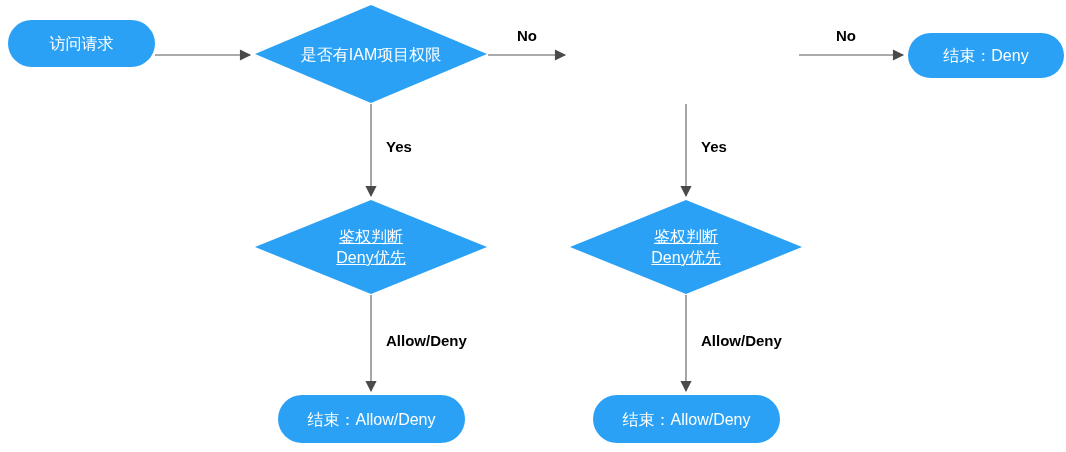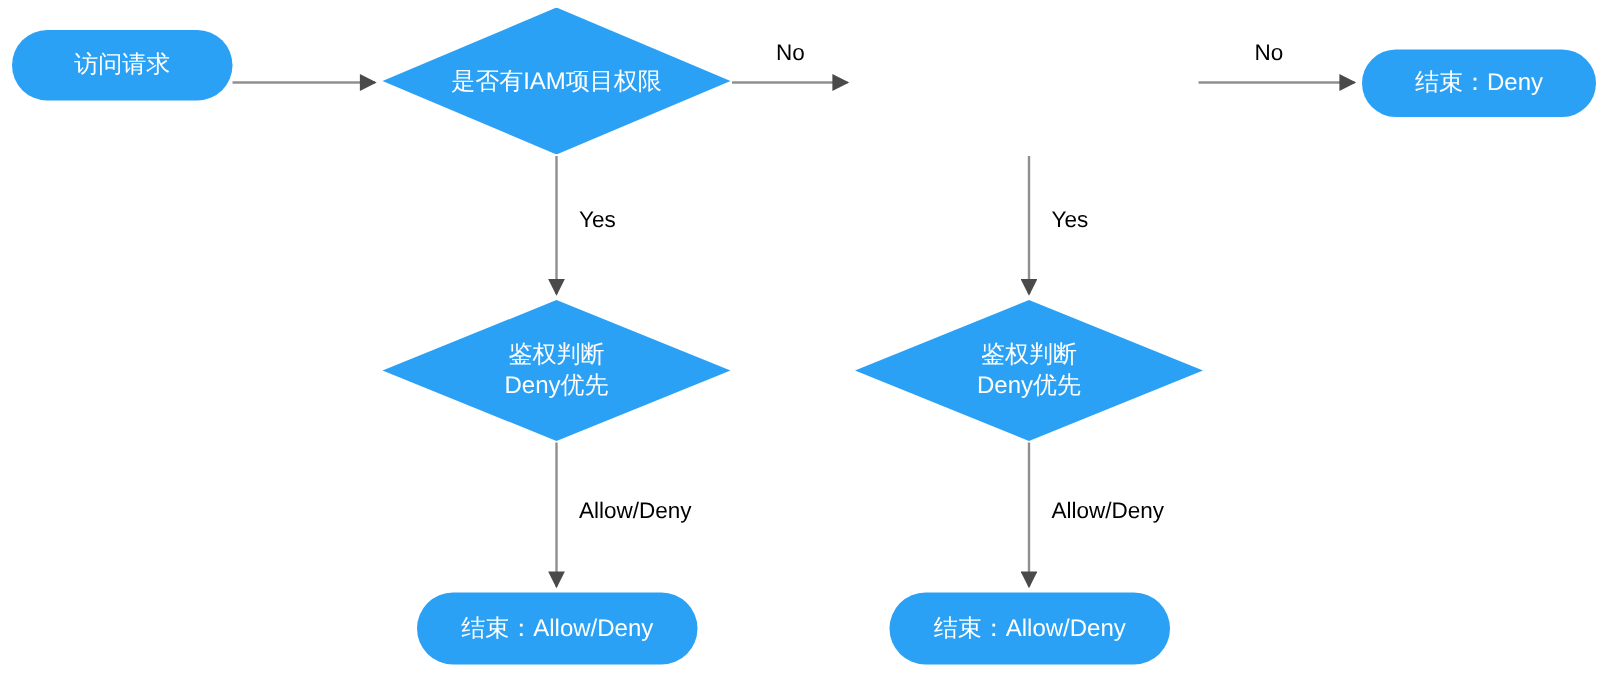--- a/index.html
+++ b/index.html
@@ -54,29 +54,30 @@
   .node-auth-right     { left: 570px; top: 200px; width: 232px; height: 94px; }
   .node-end-allow-left { left: 278px; top: 395px; width: 187px; height: 48px; }
   .node-end-allow-right{ left: 593px; top: 395px; width: 187px; height: 48px; }
 
   .edge-label {
     position: absolute;
     color: var(--label_text, #000000);
     font-size: 15px;
     line-height: 18px;
     white-space: nowrap;
+    font-weight: bold;
   }
   .lbl-no-1 { left: 527px; top: 27px; transform: translateX(-50%); }
   .lbl-no-2 { left: 846px; top: 27px; transform: translateX(-50%); }
   .lbl-yes-1 { left: 386px; top: 138px; }
   .lbl-yes-2 { left: 701px; top: 138px; }
   .lbl-ad-1 { left: 386px; top: 332px; }
   .lbl-ad-2 { left: 701px; top: 332px; }
 
-  .two-line span { display: block; }
+  .two-line span { display: block; text-decoration: underline; }
 </style>
 </head>
 <body>
 
 <div class="canvas">
 
   <svg class="arrow-layer" viewBox="0 0 1066 452">
     <defs>
       <marker id="ah" viewBox="0 0 10 10" refX="9" refY="5" markerWidth="9" markerHeight="7" orient="auto-start-reverse">
         <path class="head" d="M0,0 L10,5 L0,10 z"></path>

